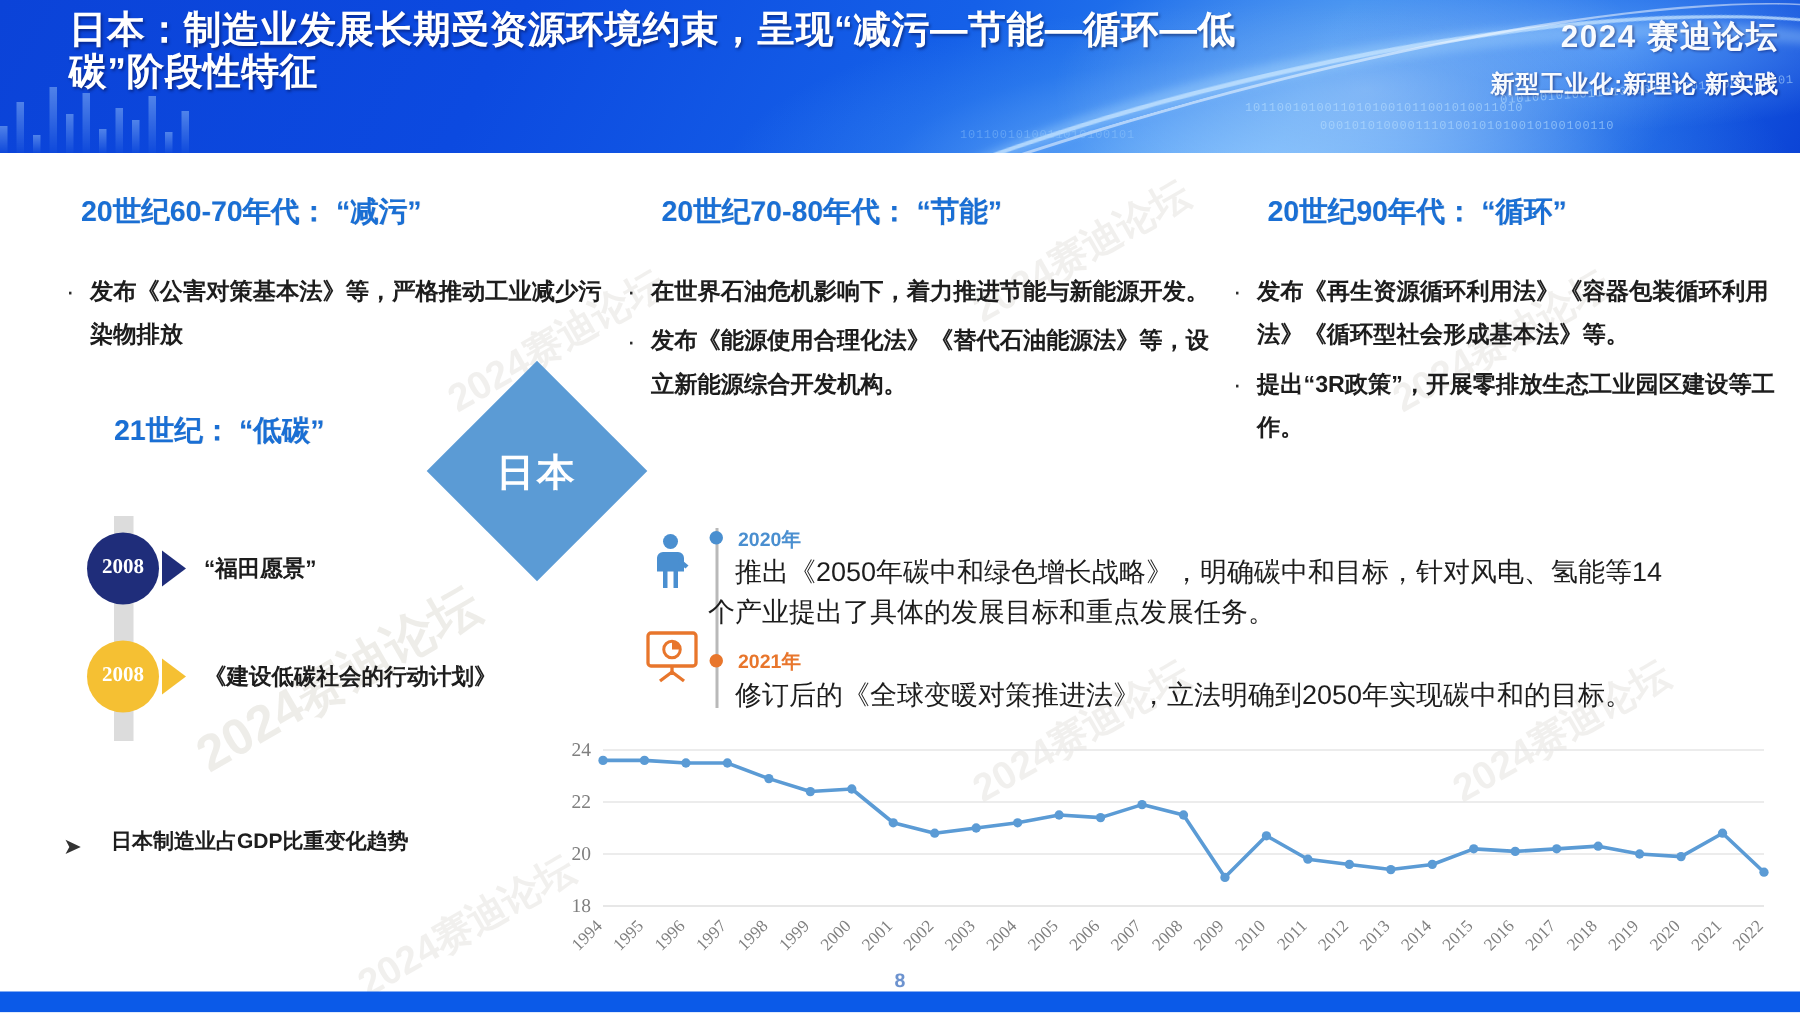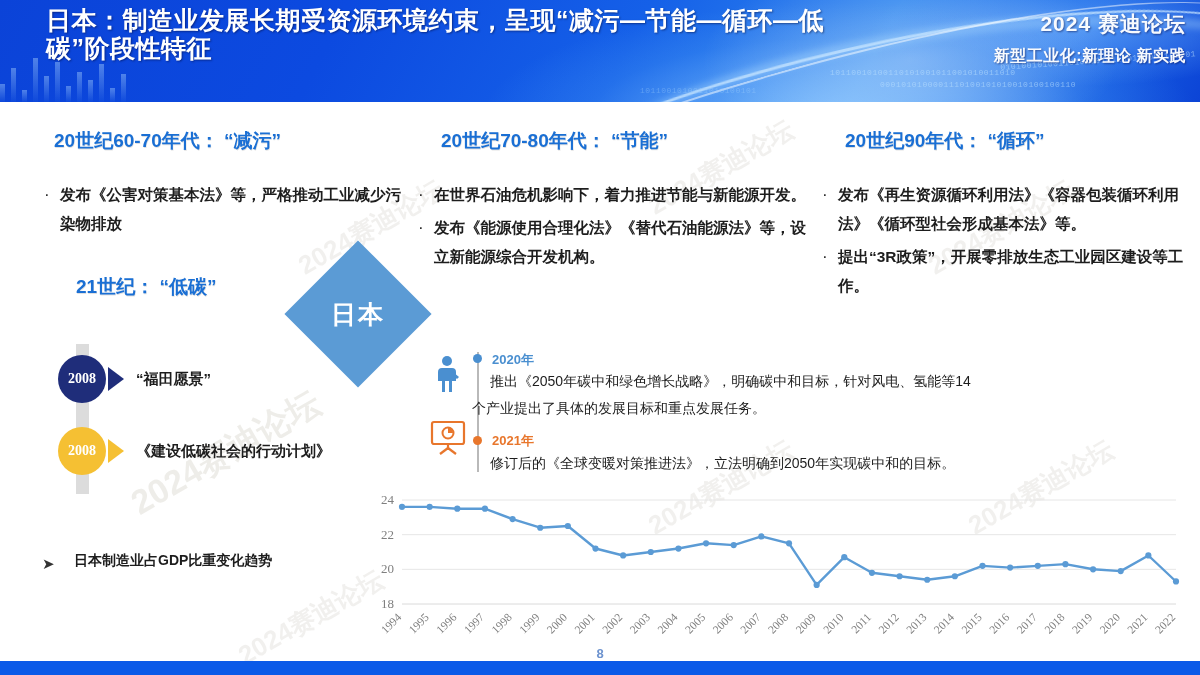--- a/index.html
+++ b/index.html
@@ -216,21 +216,21 @@
   }
   .yt-dot {
     position: absolute; width: 9px; height: 9px; border-radius: 50%;
   }
   .yt-year {
     position: absolute; font-size: 13px; font-weight: bold;
     white-space: nowrap;
   }
   .yt-body {
     position: absolute;
-    font-size: 14px; line-height: 27px; color: #1d1d1d;
+    font-size: 18px; line-height: 27px; color: #1d1d1d;
     white-space: nowrap;
   }
 
   .icon-box { position: absolute; }
 
   
   #chart {
     position: absolute; left: 366px; top: 492px;
     width: 820px; height: 180px;
   }

